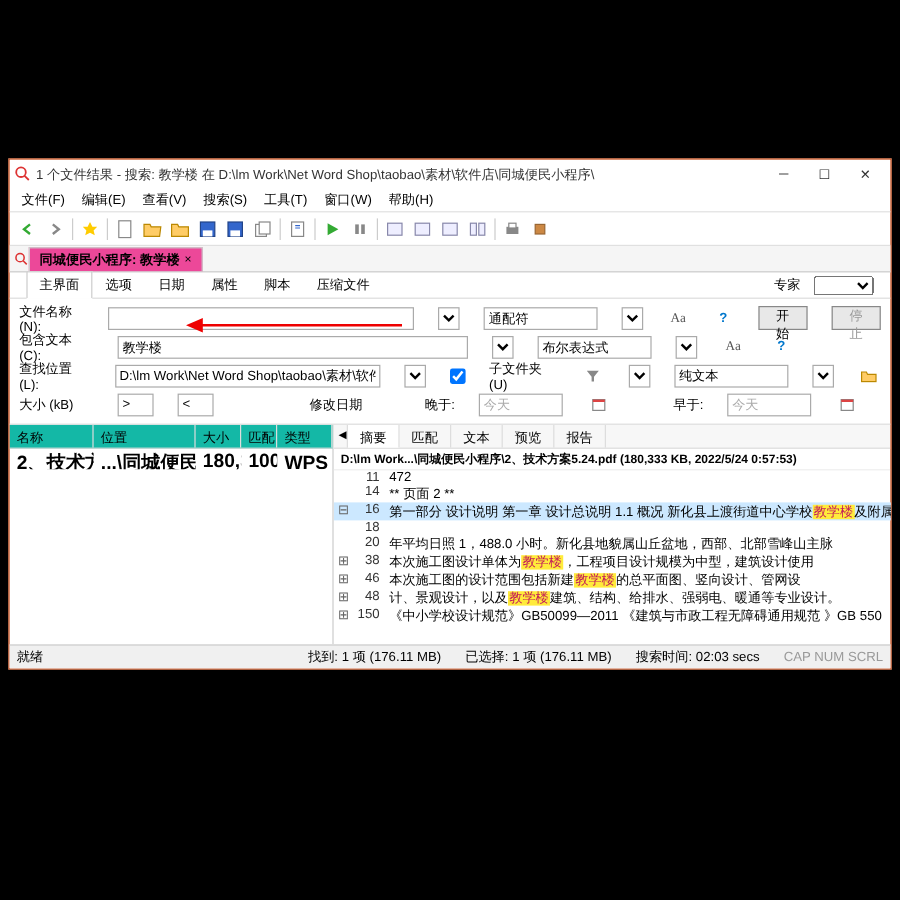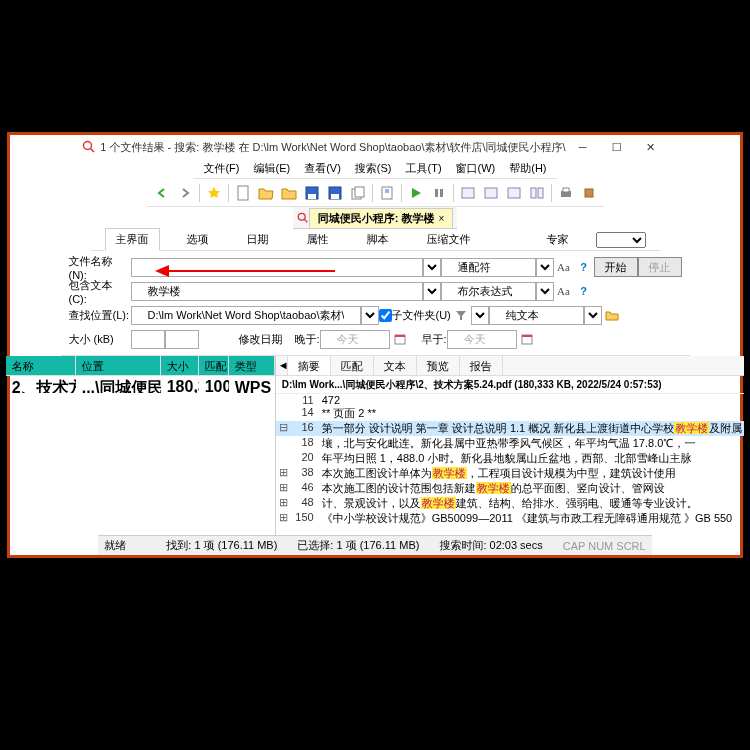--- a/index.html
+++ b/index.html
@@ -1,38 +1,38 @@
 <!DOCTYPE html>
 <html><head>
 <meta charset="utf-8">
 <style>
 * { box-sizing: border-box; margin: 0; padding: 0; font-family: "Microsoft YaHei", "Segoe UI", sans-serif; font-size: 11px; }
 body { background: #000; width: 750px; height: 750px; overflow: hidden; position: relative; }
-.window { position: absolute; top: 132px; left: 7px; width: 736px; height: 426px; background: #fff; border: 3px solid #c2410c; display: flex; flex-direction: column; align-items: center; }
+.window { position: absolute; top: 132px; left: 7px; width: 736px; height: 426px; background: #fff; border: 1px solid #c2410c; display: flex; flex-direction: column; }
 .titlebar { height: 24px; display: flex; align-items: center; padding: 0 4px; }
 .titlebar svg { margin-right: 4px; flex-shrink: 0; }
 .titlebar .title-text { flex: 1; white-space: nowrap; overflow: hidden; color: #333; }
 .win-controls { display: flex; }
 .win-controls div { width: 34px; height: 24px; display: flex; align-items: center; justify-content: center; color: #333; }
 .menubar { height: 20px; display: flex; padding: 0 4px; gap: 2px; border-bottom: 1px solid #e0e0e0; }
 .menubar span { padding: 2px 6px; cursor: default; }
 .toolbar { height: 28px; display: flex; align-items: center; padding: 0 4px; gap: 1px; border-bottom: 1px solid #e0e0e0; }
 .toolbar .btn { width: 22px; height: 22px; display: flex; align-items: center; justify-content: center; }
 .toolbar .sep { width: 1px; height: 18px; background: #ccc; margin: 0 2px; }
 .tabbar { height: 22px; display: flex; align-items: center; padding: 0 4px; border-bottom: 1px solid #ccc; background: #f5f5f5; }
-.tab { display: flex; align-items: center; gap: 4px; padding: 2px 8px; background: #fef9c3; border: 1px solid #ccc; border-bottom: none; }
+.tab { display: flex; align-items: center; gap: 4px; padding: 2px 8px; background: #ec4899; border: 1px solid #ccc; border-bottom: none; }
 .tab .close { cursor: pointer; font-size: 10px; }
-.sub-tabs { height: 22px; display: flex; align-items: center; padding: 0 14px; gap: 16px; border-bottom: 1px solid #ddd; }
+.sub-tabs { height: 22px; display: flex; align-items: center; padding: 0 14px; gap: 0; border-bottom: 1px solid #ddd; }
 .sub-tabs span { padding: 3px 10px; border: 1px solid transparent; }
 .sub-tabs span.active { border: 1px solid #ccc; border-bottom-color: #fff; background: #fff; }
 .sub-tabs .spacer { flex: 1; }
 .form-area { padding: 4px 8px; border-bottom: 1px solid #ddd; }
-.form-row { display: flex; align-items: center; height: 24px; gap: 0; }
+.form-row { display: flex; align-items: center; height: 24px; gap: 20px; }
 .form-row .label { width: 62px; }
-.form-row input[type=text] { height: 19px; border: 1px solid #aaa; padding: 0 16px; background: #fff; }
+.form-row input[type=text] { height: 19px; border: 1px solid #aaa; padding: 0 3px; background: #fff; }
 .form-row select { height: 19px; border: 1px solid #aaa; background: #fff; }
 .form-row .icon-btn { width: 20px; height: 19px; display: flex; align-items: center; justify-content: center; border: 1px solid transparent; }
 .form-row .Aa { font-size: 11px; color: #555; font-family: Liberation Serif, serif; }
 .form-row .q { color: #07c; font-weight: bold; }
 .form-row button { height: 20px; padding: 0 10px; border: 1px solid #888; background: #e8e8e8; }
 .form-row button:disabled { color: #999; }
 .content { flex: 1; display: flex; overflow: hidden; }
 .left-pane { width: 270px; border-right: 1px solid #ccc; display: flex; flex-direction: column; }
 .list-header { height: 20px; display: flex; background: #14b8a6; border-bottom: 1px solid #ddd; }
 .list-header span { padding: 3px 6px; border-right: 1px solid #ddd; white-space: nowrap; overflow: hidden; }
@@ -317,21 +317,20 @@
             <span class="txt">** 页面 2 **</span>
           </div>
           <div class="line hl">
             <span class="exp">⊟</span>
             <span class="lineno">16</span>
             <span class="txt">第一部分 设计说明 第一章 设计总说明 1.1 概况 新化县上渡街道中心学校<mark>教学楼</mark>及附属</span>
           </div>
           <div class="line">
             <span class="exp"></span>
             <span class="lineno">18</span>
-            <span class="txt">壤，北与安化毗连。新化县属中亚热带季风气候区，年平均气温 17.8.0℃，一</span>
           </div>
           <div class="line">
             <span class="exp"></span>
             <span class="lineno">20</span>
             <span class="txt">年平均日照 1，488.0 小时。新化县地貌属山丘盆地，西部、北部雪峰山主脉</span>
           </div>
           <div class="line">
             <span class="exp">⊞</span>
             <span class="lineno">38</span>
             <span class="txt">本次施工图设计单体为<mark>教学楼</mark>，工程项目设计规模为中型，建筑设计使用</span>

